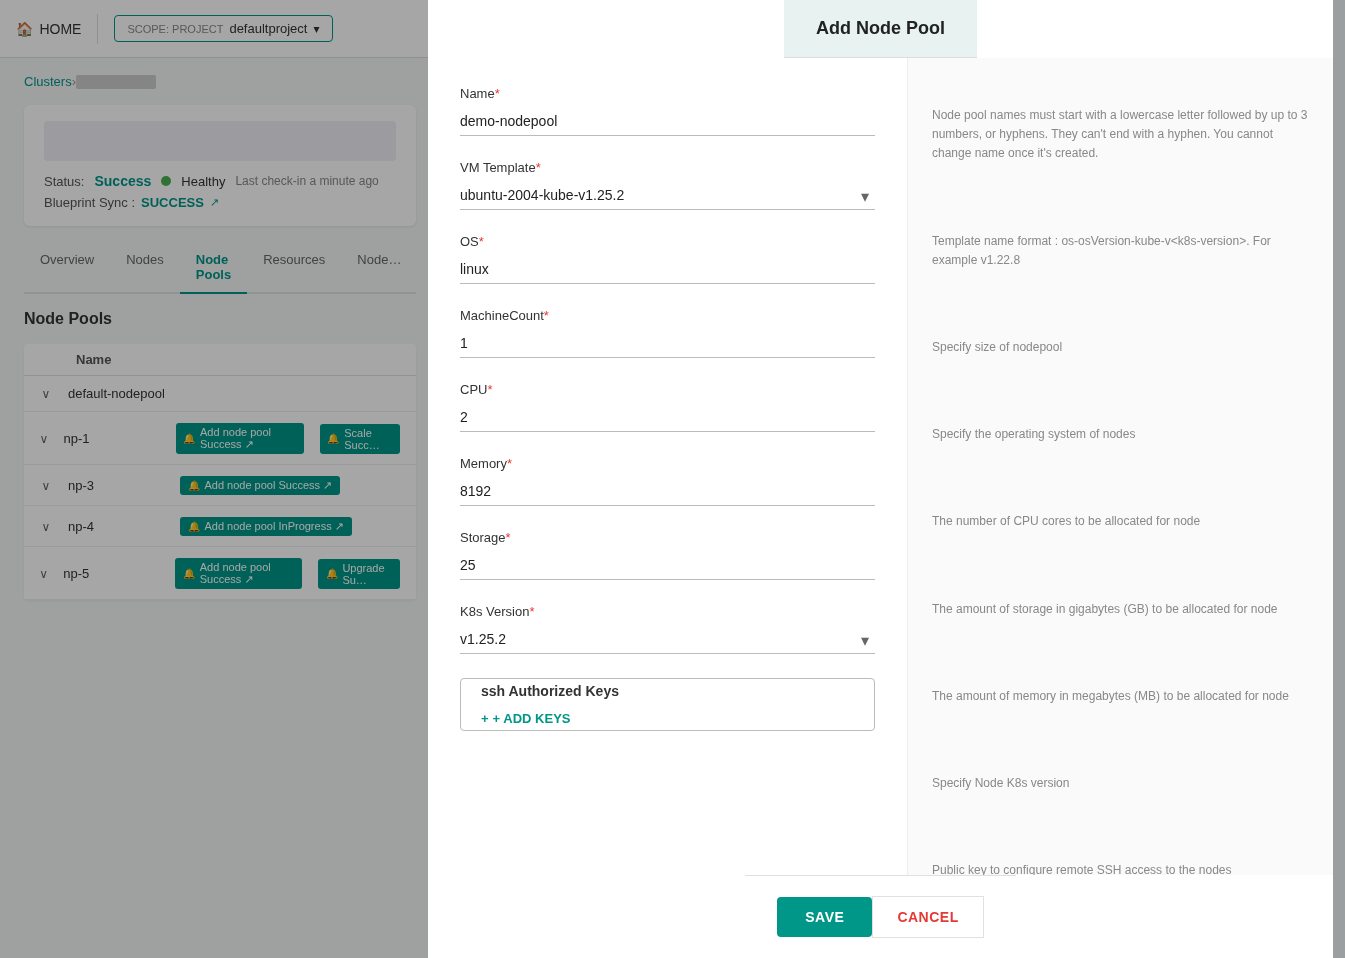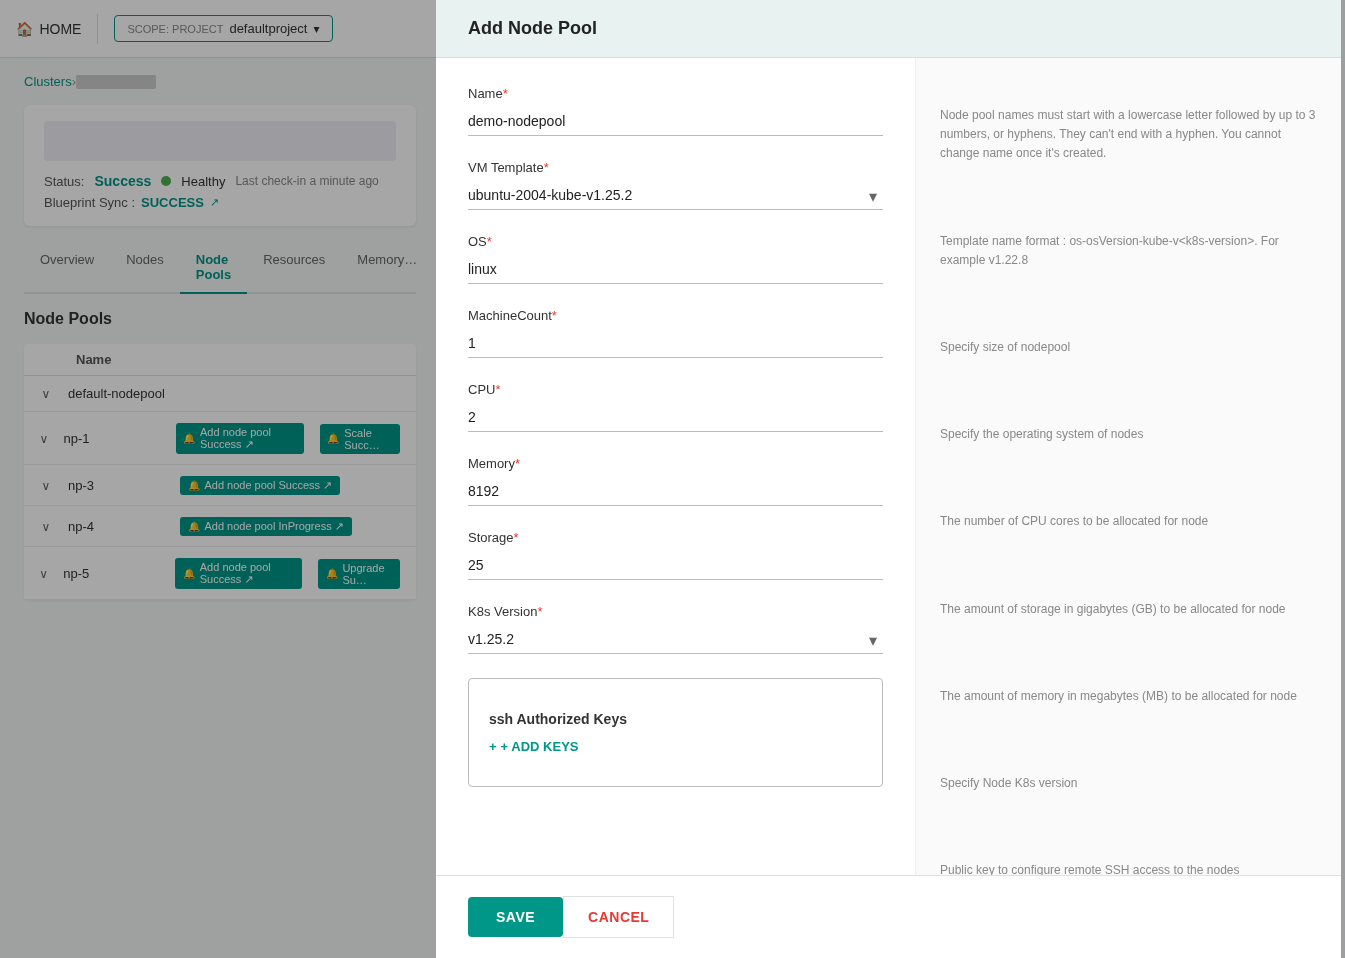--- a/index.html
+++ b/index.html
@@ -75,24 +75,24 @@
 
     
     .overlay {
       position: absolute; top: 0; left: 0; width: 1345px; height: 958px;
       background: rgba(0,0,0,0.35);
       z-index: 10;
     }
 
     
     .dialog {
-      position: absolute; top: 0; right: 4px; width: 905px; height: 958px;
+      position: absolute; top: 0; right: 12px; width: 905px; height: 958px;
       background: #fff;
       z-index: 20;
-      display: flex; flex-direction: column;
+      display: flex; flex-direction: column; align-items: center;
     }
     .dialog-header {
       background: #e8f2f0; padding: 18px 32px; border-bottom: 1px solid #ddd;
       flex-shrink: 0;
     }
     .dialog-title { font-size: 18px; font-weight: 700; color: #222; }
 
     .dialog-body {
       display: flex; flex: 1; overflow: hidden;
     }
@@ -113,21 +113,21 @@
     }
     .form-select-wrap { position: relative; }
     .form-select {
       width: 100%; border: none; border-bottom: 1.5px solid #bbb; padding: 6px 0; font-size: 14px; color: #222; background: transparent; outline: none; appearance: none; cursor: pointer;
     }
     .select-arrow {
       position: absolute; right: 6px; top: 50%; transform: translateY(-50%); color: #666; pointer-events: none; font-size: 16px;
     }
 
     .ssh-section {
-      border: 1px solid #bbb; border-radius: 4px; padding: 32px 20px;
+      border: 1px solid #bbb; border-radius: 4px; padding: 4px 20px;
       margin-top: 8px;
     }
     .ssh-title { font-size: 14px; font-weight: 600; color: #333; margin-bottom: 12px; }
     .add-keys-btn {
       background: none; border: none; color: #009688; font-size: 13px; font-weight: 600; cursor: pointer; display: flex; align-items: center; gap: 4px;
     }
 
     
     .help-text {
       font-size: 12px; color: #888; line-height: 1.6; padding-top: 20px;
@@ -187,21 +187,21 @@
       <span class="blueprint-success">SUCCESS</span>
       <span class="ext-icon">↗</span>
     </div>
   </div>
 
   <div class="tabs-bar">
     <div class="tab-item">Overview</div>
     <div class="tab-item">Nodes</div>
     <div class="tab-item active">Node Pools</div>
     <div class="tab-item">Resources</div>
-    <div class="tab-item">Memory…</div>
+    <div class="tab-item">Node…</div>
   </div>
 
   <div class="section-title">Node Pools</div>
 
   <div style="background:#fff; border-radius:4px; box-shadow:0 1px 3px rgba(0,0,0,0.06);">
     <div class="table-header">
       <div></div>
       <div>Name</div>
     </div>
 

